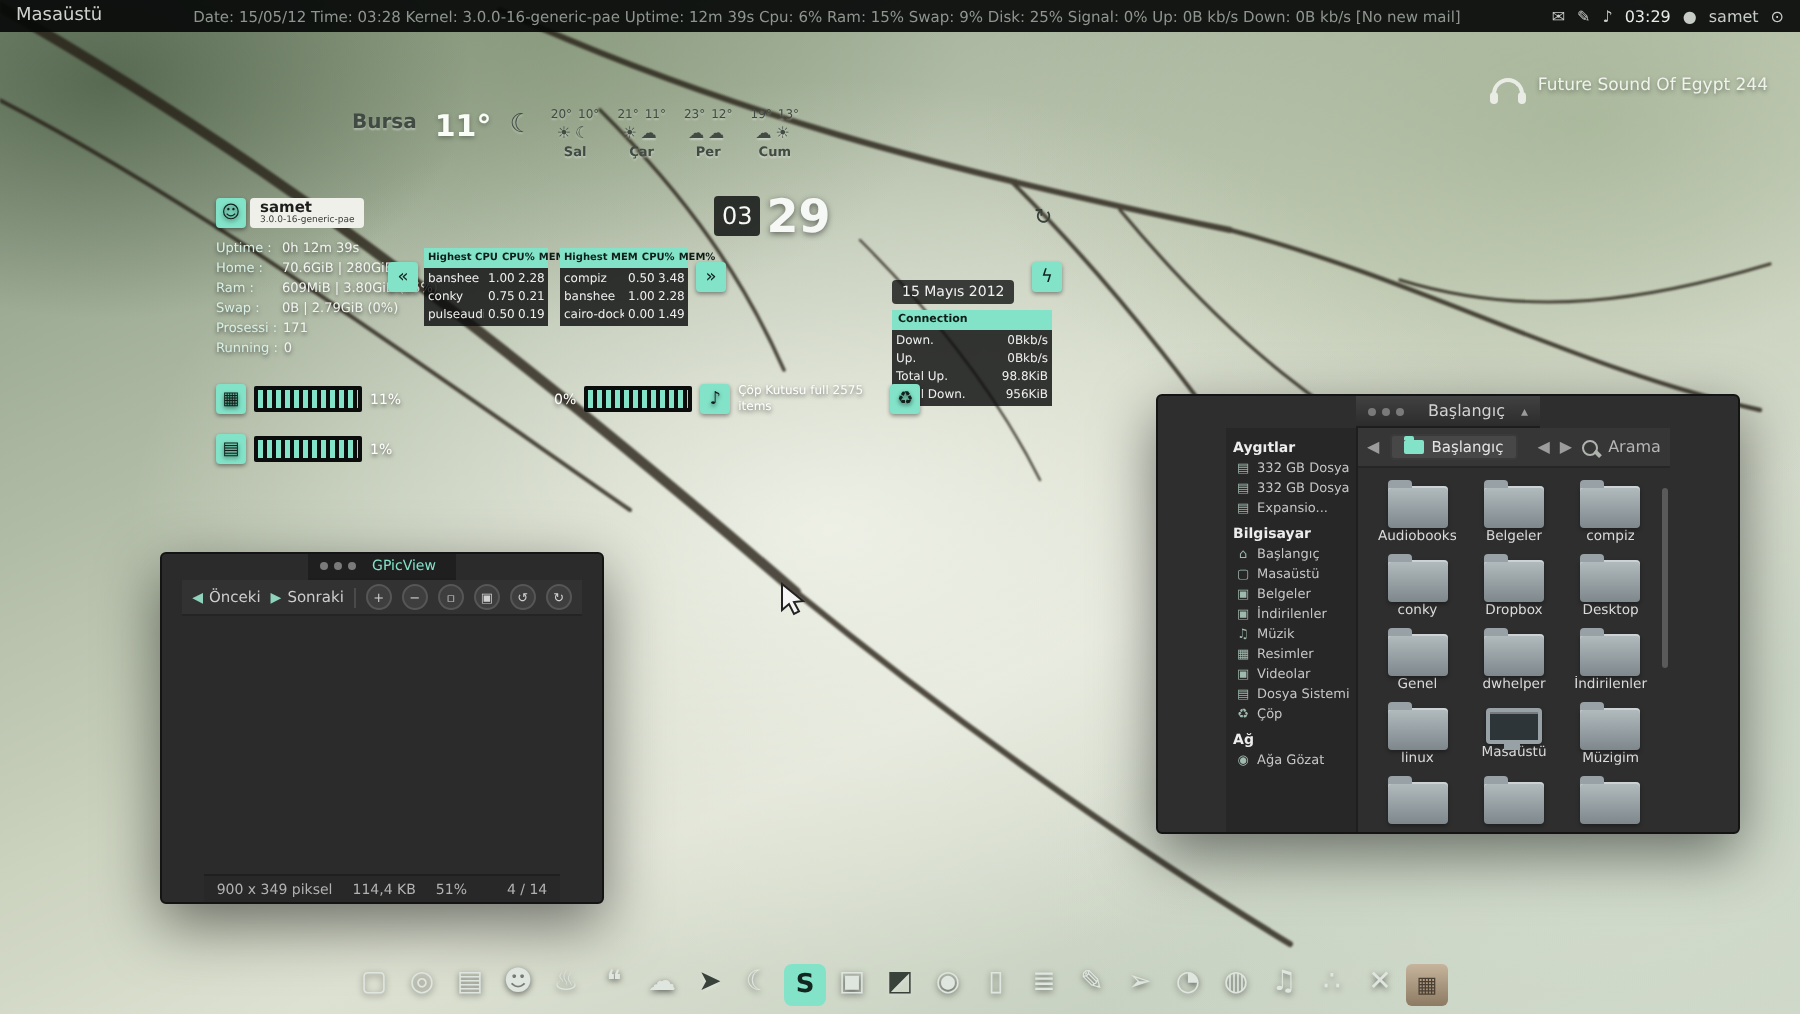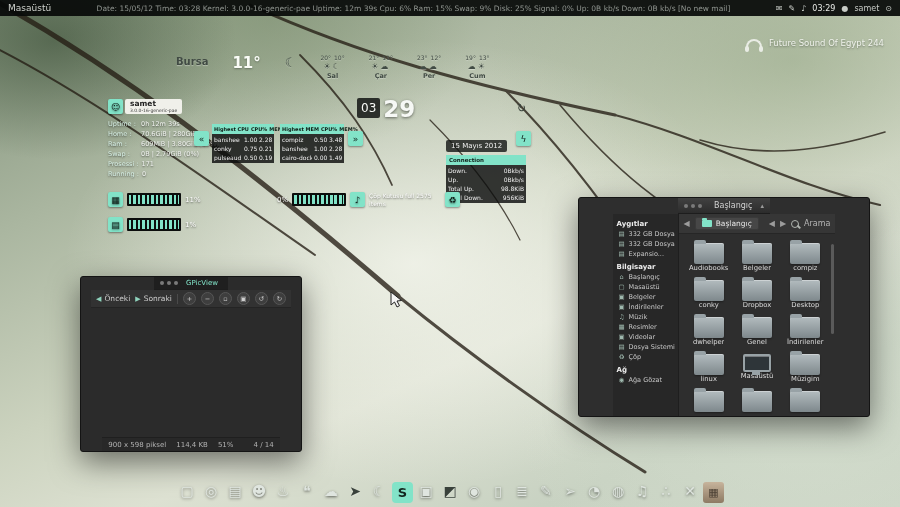--- a/index.html
+++ b/index.html
@@ -24,21 +24,21 @@
   .tb-clock{color:#e9ebe7;}
 
   
   .nowplaying{position:absolute;top:38px;right:16px;display:flex;align-items:center;gap:7px;
     color:#f0f3ec;font-size:8.5px;text-shadow:0 1px 2px rgba(40,50,40,.5);z-index:5;}
   .hp{width:12px;height:7px;border:2px solid #e9ece5;border-bottom:none;border-radius:8px 8px 0 0;position:relative;display:inline-block;}
   .hp::before,.hp::after{content:"";position:absolute;bottom:-4px;width:4px;height:6px;background:#e9ece5;border-radius:2px;}
   .hp::before{left:-3px;} .hp::after{right:-3px;}
 
   
-  .weather{position:absolute;left:176px;top:54px;display:flex;gap:24px;align-items:flex-start;
+  .weather{position:absolute;left:176px;top:54px;display:flex;gap:9px;align-items:flex-start;
     color:#414b44;text-shadow:0 1px 1px rgba(255,255,255,.35);z-index:5;}
   .w-city{font-size:10px;font-weight:bold;margin-top:2px;}
   .w-temp{font-size:15px;font-weight:bold;color:#fafcf7;text-shadow:0 1px 2px rgba(50,60,50,.45);}
   .w-cond{font-size:13px;margin-top:1px;}
   .w-col{display:flex;flex-direction:column;align-items:center;gap:1px;font-size:6px;}
   .w-hl{display:flex;gap:3px;}
   .w-ic{font-size:8px;letter-spacing:2px;}
   .w-day{font-weight:bold;font-size:6.5px;}
 
   
@@ -474,25 +474,25 @@
           <div class="fitem">
               <span class="folder"></span>
               <span class="flabel">Dropbox</span>
             </div>
           <div class="fitem">
               <span class="folder"></span>
               <span class="flabel">Desktop</span>
             </div>
           <div class="fitem">
               <span class="folder"></span>
+              <span class="flabel">Genel</span>
+            </div>
+          <div class="fitem">
+              <span class="folder"></span>
               <span class="flabel">dwhelper</span>
-            </div>
-          <div class="fitem">
-              <span class="folder"></span>
-              <span class="flabel">Genel</span>
             </div>
           <div class="fitem">
               <span class="folder"></span>
               <span class="flabel">İndirilenler</span>
             </div>
           <div class="fitem">
               <span class="folder"></span>
               <span class="flabel">linux</span>
             </div>
           <div class="fitem">
@@ -549,21 +549,21 @@
       <div class="photo">
         <div class="ph-hair"></div>
         <div class="ph-face"></div>
         <div class="ph-cat"></div>
         <span class="ph-ear" style="left:24px;bottom:56px;"></span>
         <span class="ph-ear" style="left:62px;bottom:58px;"></span>
         <div class="ph-catface"></div>
       </div>
     </div>
     <div class="v-status">
-      <span>900 x 598 piksel</span>
+      <span>900 x 349 piksel</span>
       <span>114,4 KB</span>
       <span>51%</span>
       <span class="sp"></span>
       <span>4 / 14</span>
     </div>
   </div>
 
   <div class="dock">
     <span class="dock-icon">▢</span>
     <span class="dock-icon">◎</span>

